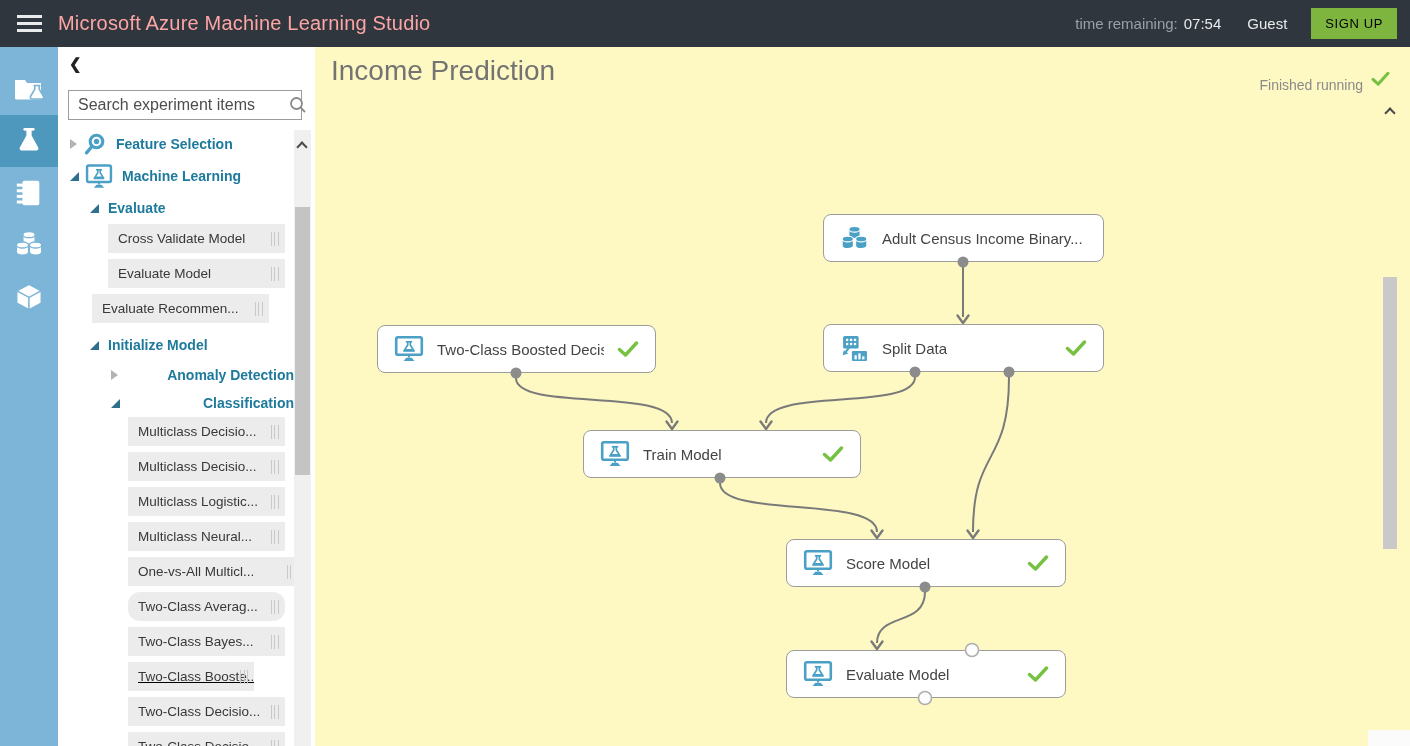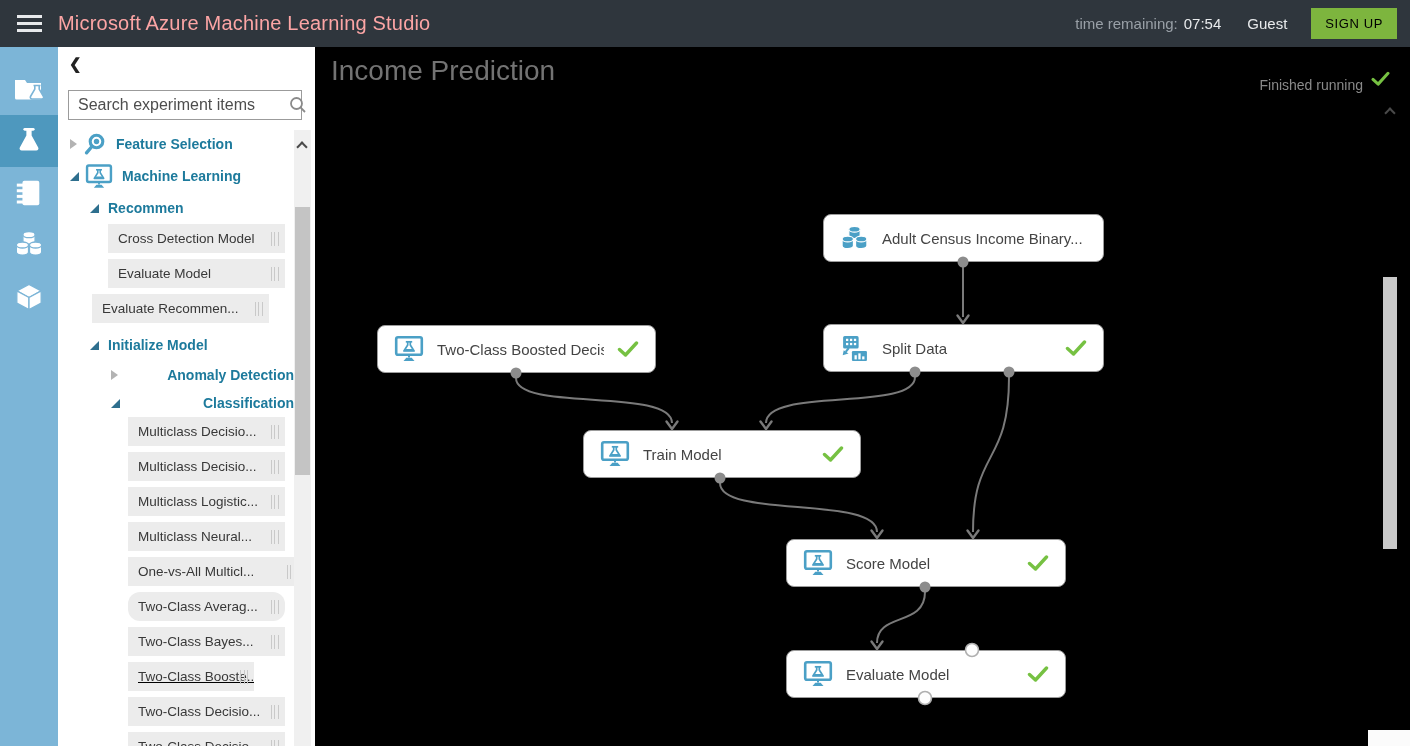--- a/index.html
+++ b/index.html
@@ -40,21 +40,21 @@
   .tree-module { position:relative; height:29px; margin-bottom:6px; background:#ececec; display:flex; align-items:center; cursor:grab; }
   .tree-module .m-label { padding-left:10px; font-size:13.5px; color:#383838; white-space:nowrap; overflow:hidden; }
   .grip { position:absolute; right:6px; top:8px; width:8px; height:14px; background:repeating-linear-gradient(90deg,#c9c9c9 0 1px,transparent 1px 3.5px); }
 
   .sb-track { position:absolute; left:236px; top:83px; width:17px; height:616px; background:#f0f0f0; }
   .sb-thumb { position:absolute; left:237px; top:160px; width:15px; height:268px; background:#c4c4c4; }
   .chev { display:inline-block; width:8px; height:8px; border:solid #4a4a4a; border-width:2.5px 2.5px 0 0; transform:rotate(-45deg); }
   .sb-chev { position:absolute; left:240px; top:96px; }
 
   
-  .main { position:absolute; left:315px; top:47px; width:1095px; height:699px; background:#000000;text-decoration:underline; }
+  .main { position:absolute; left:315px; top:47px; width:1095px; height:699px; background:#fef9c3;text-decoration:underline; }
   .exp-title { position:absolute; left:16px; top:8px; font-size:28px; font-weight:300; color:#737373; }
   .status { position:absolute; right:20px; top:16px; display:flex; align-items:center; gap:8px; }
   .status span { font-size:14px; color:#8a8a8a;margin-top:14px; }
 
   .node { position:absolute; background:#fff; border:1px solid #9c9c9c; border-radius:8px; display:flex; align-items:center; padding:0 16px; gap:13px; cursor:pointer; }
   .node .n-label { flex:1; font-size:15px; color:#444; white-space:nowrap; overflow:hidden; }
   .node .n-icon { display:flex; flex:0 0 auto; }
   .node .n-check { display:flex; flex:0 0 auto; }
 
   #edges { position:absolute; left:0; top:0; pointer-events:none; z-index:5; }
@@ -170,24 +170,24 @@
               <path d="M13.7 7 v3 l-3.8 6 h10.2 l-3.8 -6 v-3" fill="none" stroke="#4ba0c6" stroke-width="1.7" stroke-linejoin="round"></path>
               <path d="M11.3 14 l-1.4 2.3 h10.2 l-1.4 -2.3 z" fill="#4ba0c6"></path>
               <path d="M15 20 v2.6" stroke="#4ba0c6" stroke-width="2"></path>
               <path d="M9.5 26 l2.8 -3.2 h5.4 l2.8 3.2 z" fill="#4ba0c6"></path>
             </svg>
           </span>
           <span class="cat-label">Machine Learning</span>
         </div>
         <div class="tree-cat" style="padding-left: 32px;">
           <span class="tri-exp"></span>
-          <span class="cat-label">Recommen</span>
+          <span class="cat-label">Evaluate</span>
         </div>
         <div class="tree-module" style="margin-left: 50px; width: 177px;">
-          <span class="m-label">Cross Detection Model</span>
+          <span class="m-label">Cross Validate Model</span>
           <span class="grip"></span>
         </div>
         <div class="tree-module" style="margin-left: 50px; width: 177px;">
           <span class="m-label">Evaluate Model</span>
           <span class="grip"></span>
         </div>
         <div class="tree-module" style="margin-left: 34px; width: 177px;">
           <span class="m-label">Evaluate Recommen...</span>
           <span class="grip"></span>
         </div>

